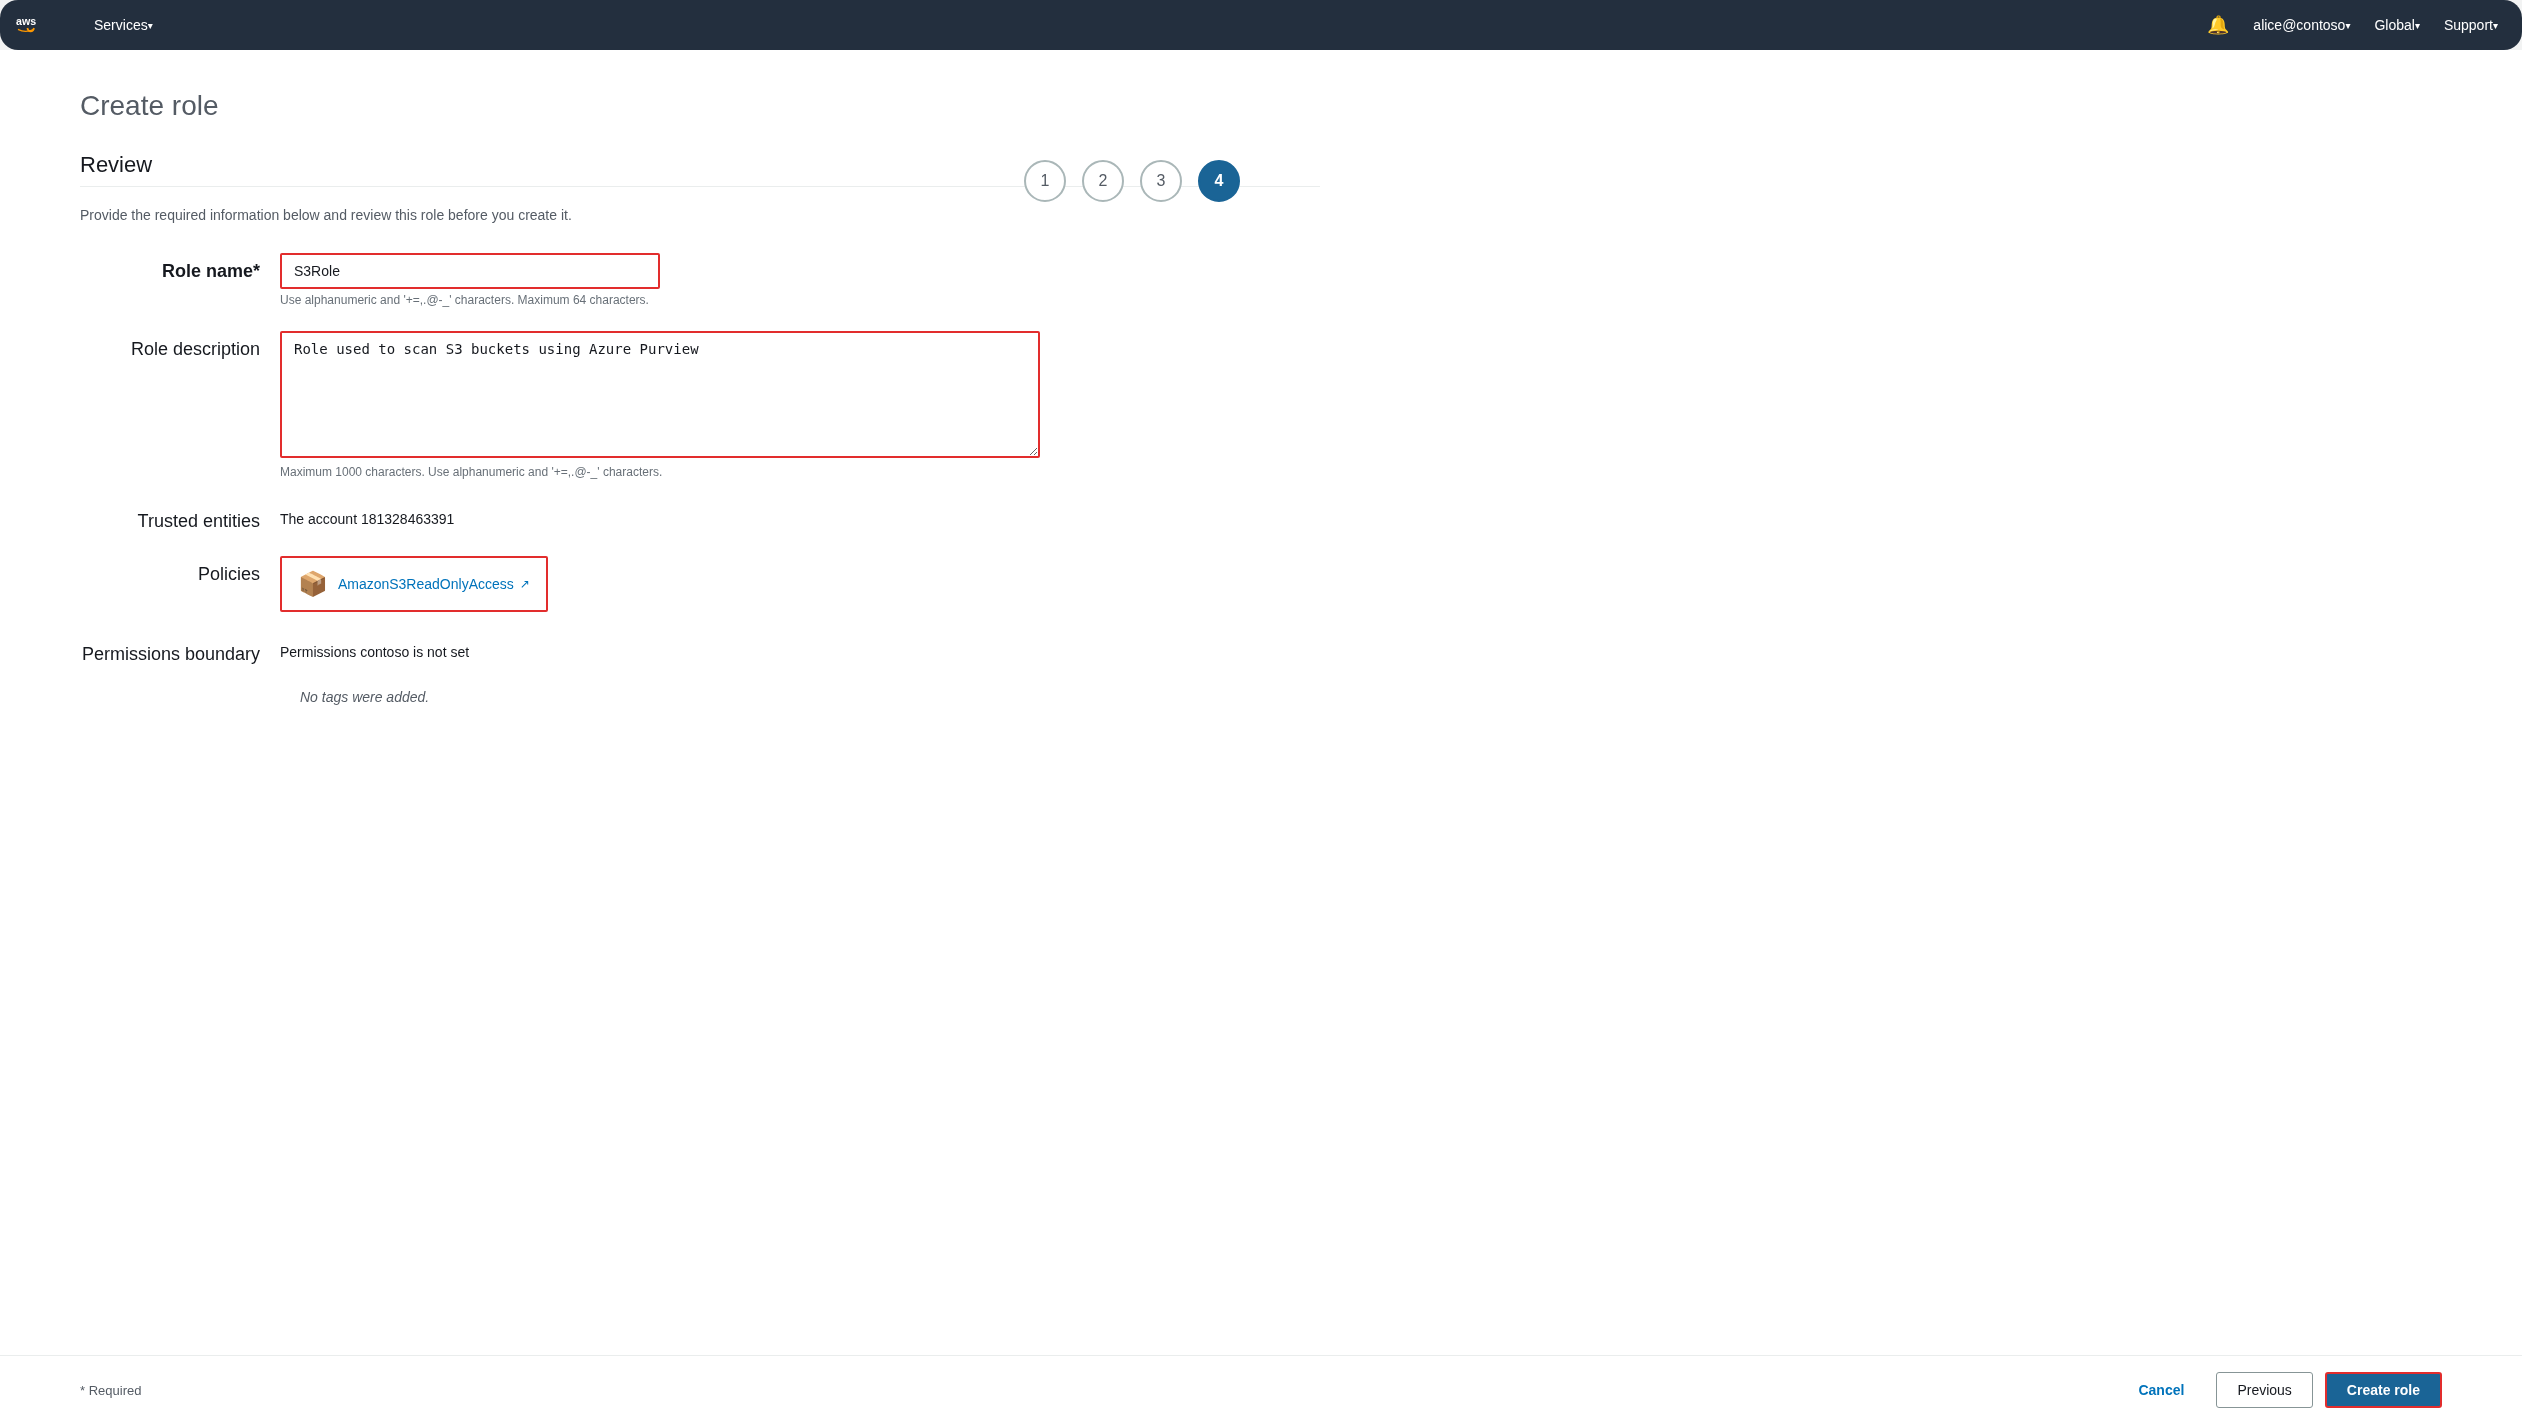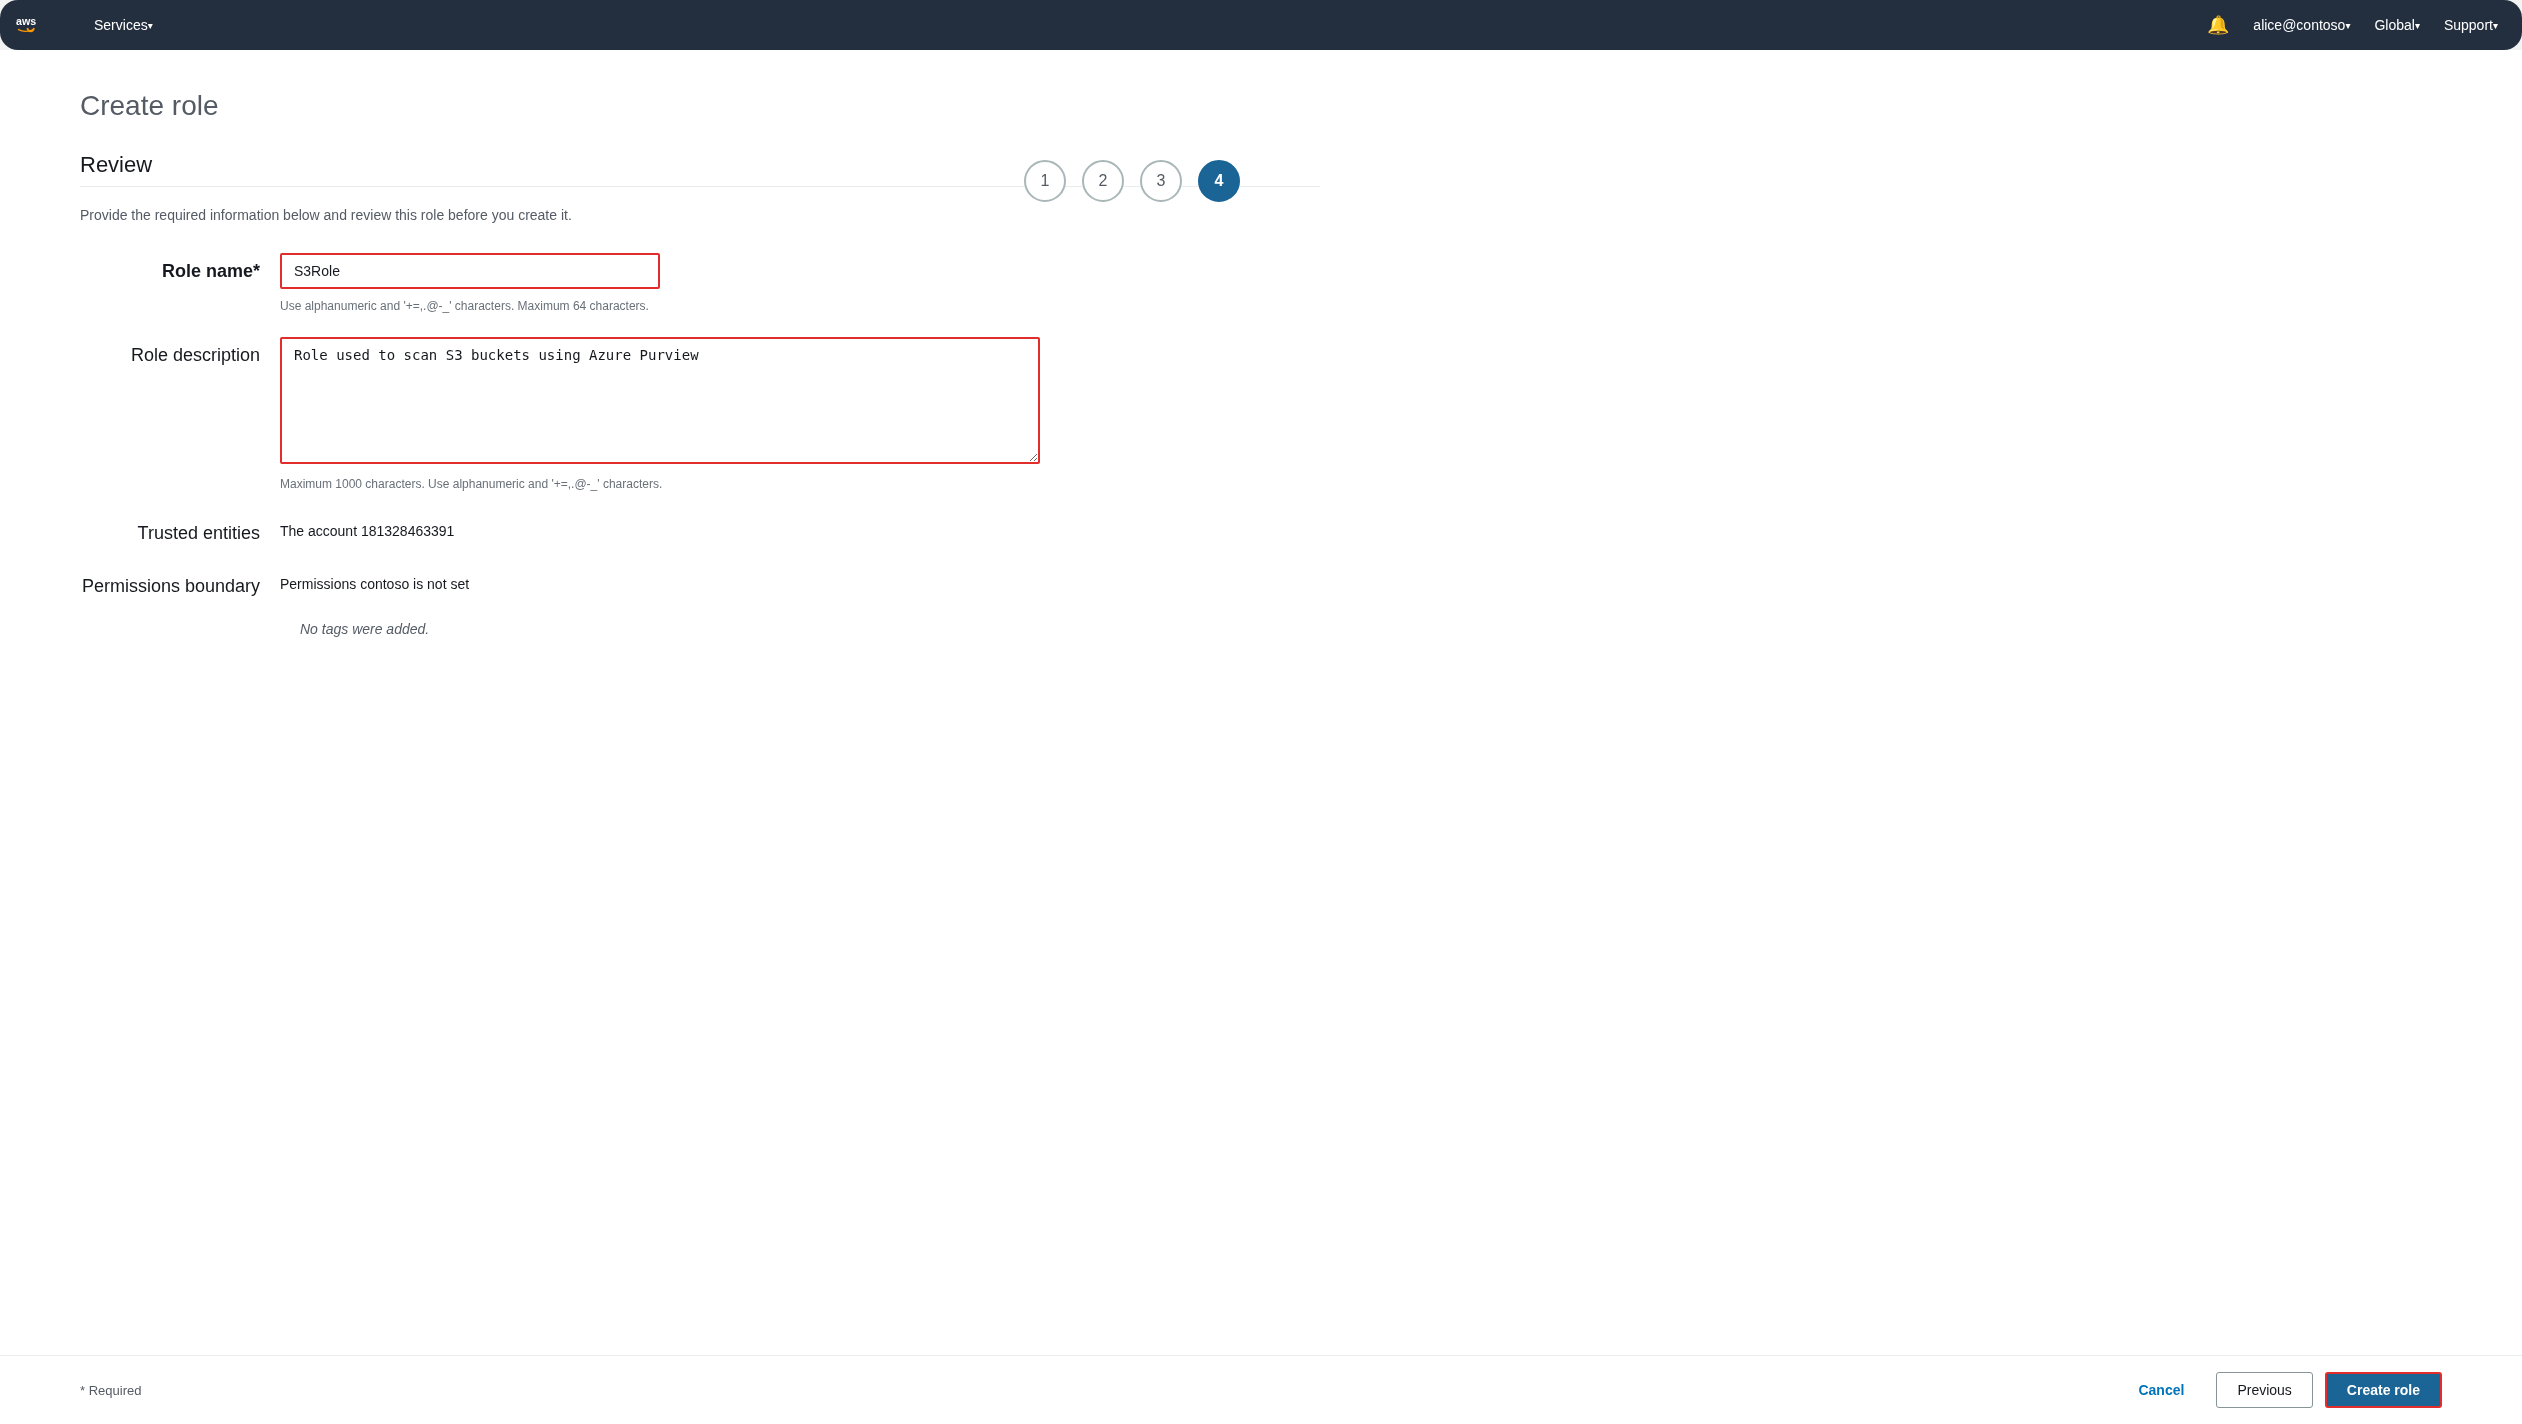--- a/index.html
+++ b/index.html
@@ -162,21 +162,21 @@
       border-radius: 2px;
       padding: 8px 12px;
       font-size: 14px;
       color: #16191f;
       outline: none;
       resize: vertical;
     }
     .form-hint {
       font-size: 12px;
       color: #687078;
-      margin-top: 10px;
+      margin-top: 4px;
     }
 
     .form-value {
       font-size: 14px;
       color: #16191f;
       padding-top: 8px;
     }
 
     
     .policy-box {
@@ -340,20 +340,32 @@
           <textarea class="form-textarea" style="">Role used to scan S3 buckets using Azure Purview</textarea>
           <div class="form-hint">Maximum 1000 characters. Use alphanumeric and '+=,.@-_' characters.</div>
         </div>
       </div>
 
       <div class="form-row">
         <label class="form-label form-label-normal">Trusted entities</label>
         <div class="form-value">The account 181328463391</div>
       </div>
 
+      <div class="form-row">
+        <label class="form-label form-label-normal">Policies</label>
+        <div class="form-control-wrap">
+          <div class="policy-box">
+            <span class="policy-icon">📦</span>
+            <a class="policy-link">
+              <span>AmazonS3ReadOnlyAccess</span>
+              <span class="external-icon">↗</span>
+            </a>
+          </div>
+        </div>
+      </div>
 
       <div class="form-row">
         <label class="form-label form-label-normal">Permissions boundary</label>
         <div class="form-value">Permissions contoso is not set</div>
       </div>
 
       <p class="tags-note">No tags were added.</p>
 
     </div>
 

